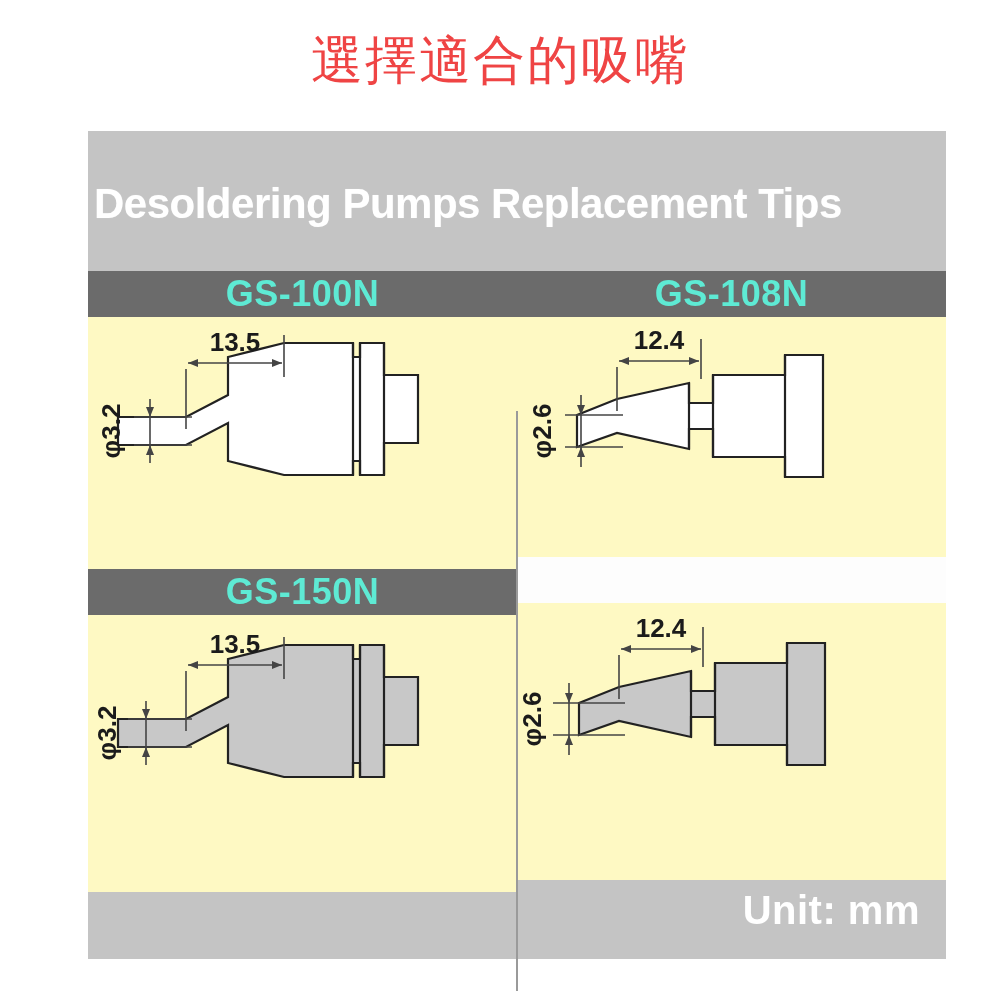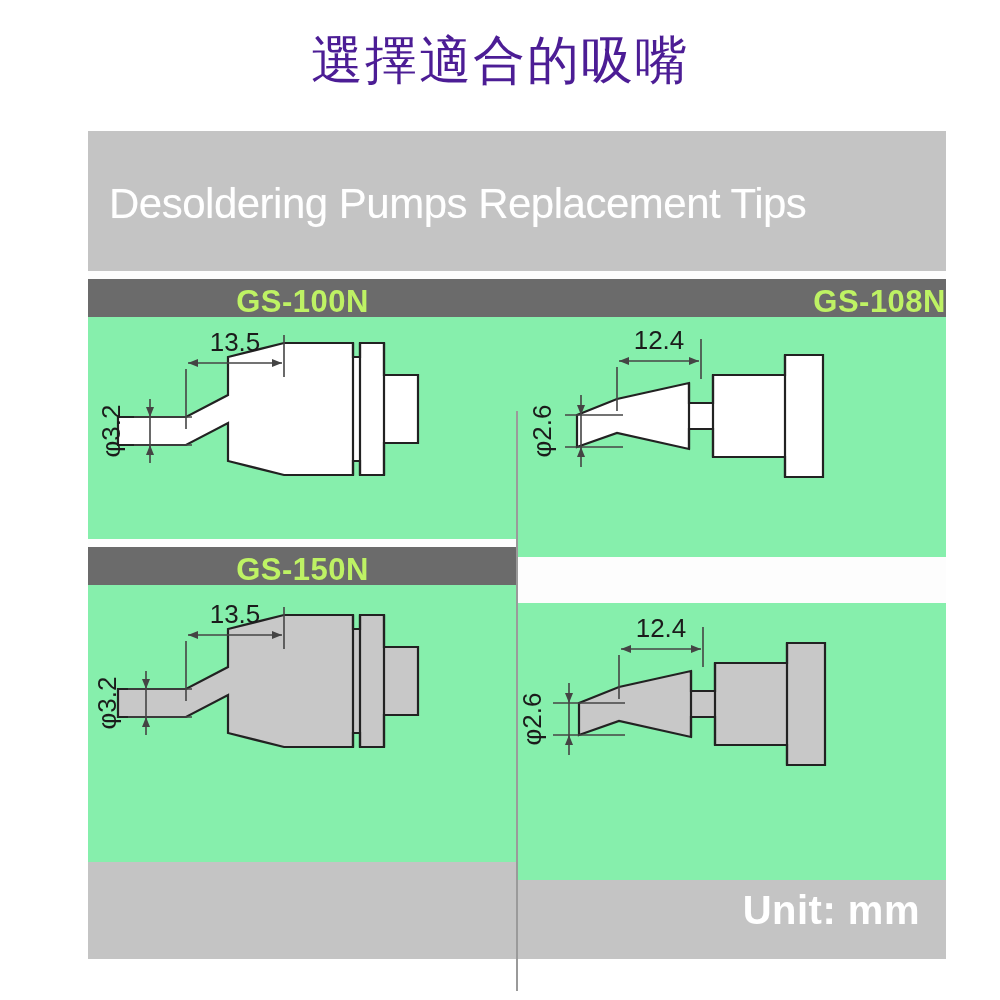--- a/index.html
+++ b/index.html
@@ -24,21 +24,21 @@
 
   
   .page-title {
     position: absolute;
     left: 0;
     top: 30px;
     width: 1000px;
     text-align: center;
     font-size: 52px;
     line-height: 60px;
-    color: #4c1d95;
+    color: #ef4444;
     letter-spacing: 2px;
     font-weight: 400;
     white-space: nowrap;
   }
 
   
   .panel {
     position: absolute;
     left: 88px;
     top: 131px;
@@ -50,25 +50,25 @@
 
   
   .banner {
     position: absolute;
     left: 0px;
     top: 38px;
     width: 880px;
     height: 70px;
     color: #ffffff;
     font-size: 42px;
-    font-weight: normal;
+    font-weight: bold;
     line-height: 70px;
     white-space: nowrap;
     letter-spacing: -0.5px;
-    padding-left: 21px;
+    padding-left: 6px;
     box-sizing: border-box;
     overflow: hidden;
     text-shadow: 0 0 1px rgba(255,255,255,0.4);
   }
 
   
   .grid {
     position: absolute;
     left: 0px;
     top: 140px;
@@ -77,49 +77,49 @@
   }
   .cell {
     position: absolute;
     width: 429px;
     height: 286px;
     box-sizing: border-box;
     background: #fdfdfd;
   }
   .cell.c0 { left: 0px;   top: 0px;   }
   .cell.c1 { left: 429px; top: 0px;   }
-  .cell.c2 { left: 0px;   top: 268px; }
+  .cell.c2 { left: 0px;   top: 298px; }
   .cell.c3 { left: 429px; top: 286px; }
 
   .cell-head {
     position: absolute;
     left: 0;
     top: 0;
     width: 100%;
     height: 46px;
     background: #6b6b6b;
-    color: #bef264;
-    font-size: 31px;
+    color: #5eead4;
+    font-size: 36px;
     font-weight: 600;
     line-height: 46px;
     text-align: center;
     letter-spacing: 0.5px;
     box-sizing: border-box;
-    margin-top: 8px;
   }
   .cell.c1 .cell-head,
-  .cell.c3 .cell-head { text-align: right; }
+  .cell.c3 .cell-head { text-align: center; }
 
   .cell-body {
     position: absolute;
     left: 0;
     top: 46px;
     width: 100%;
     height: 277px;
-    background: #86efac;
+    background: #fef9c3;
+    font-weight: bold;
   }
 
   
   .col-divider {
     position: absolute;
     left: 428px;
     top: 140px;
     width: 2px;
     height: 580px;
     background: #9a9a9a;

